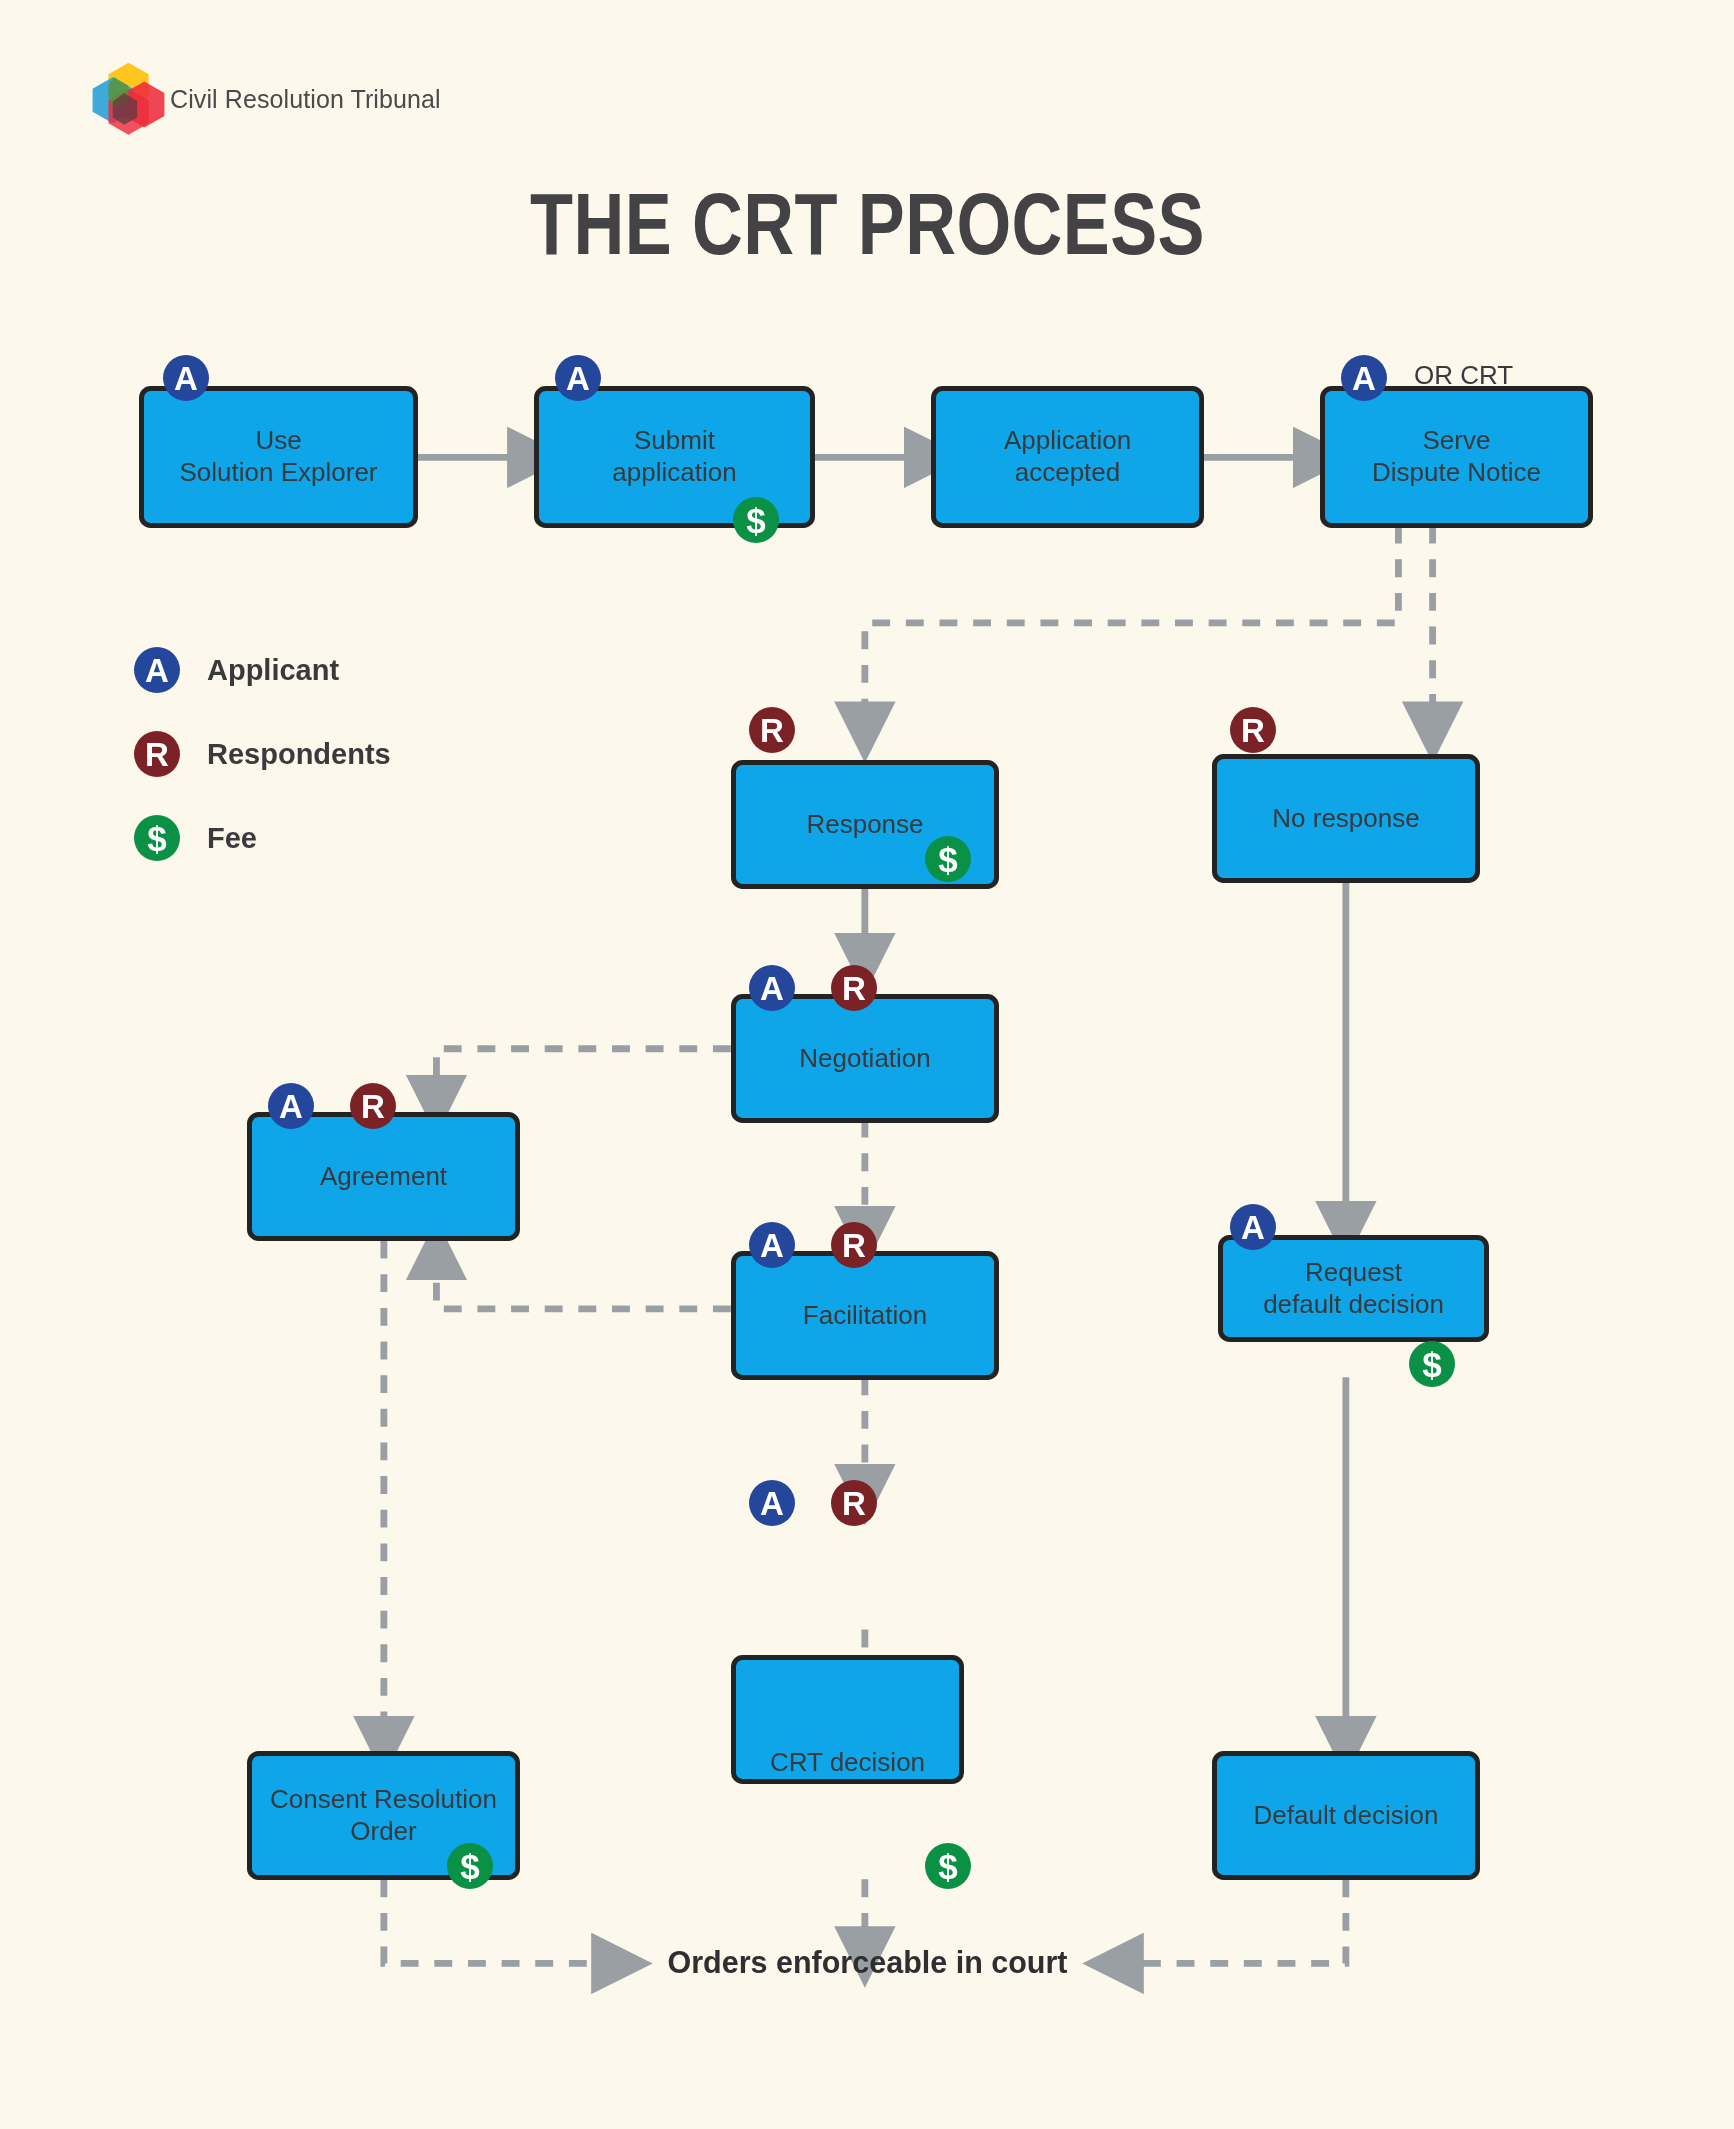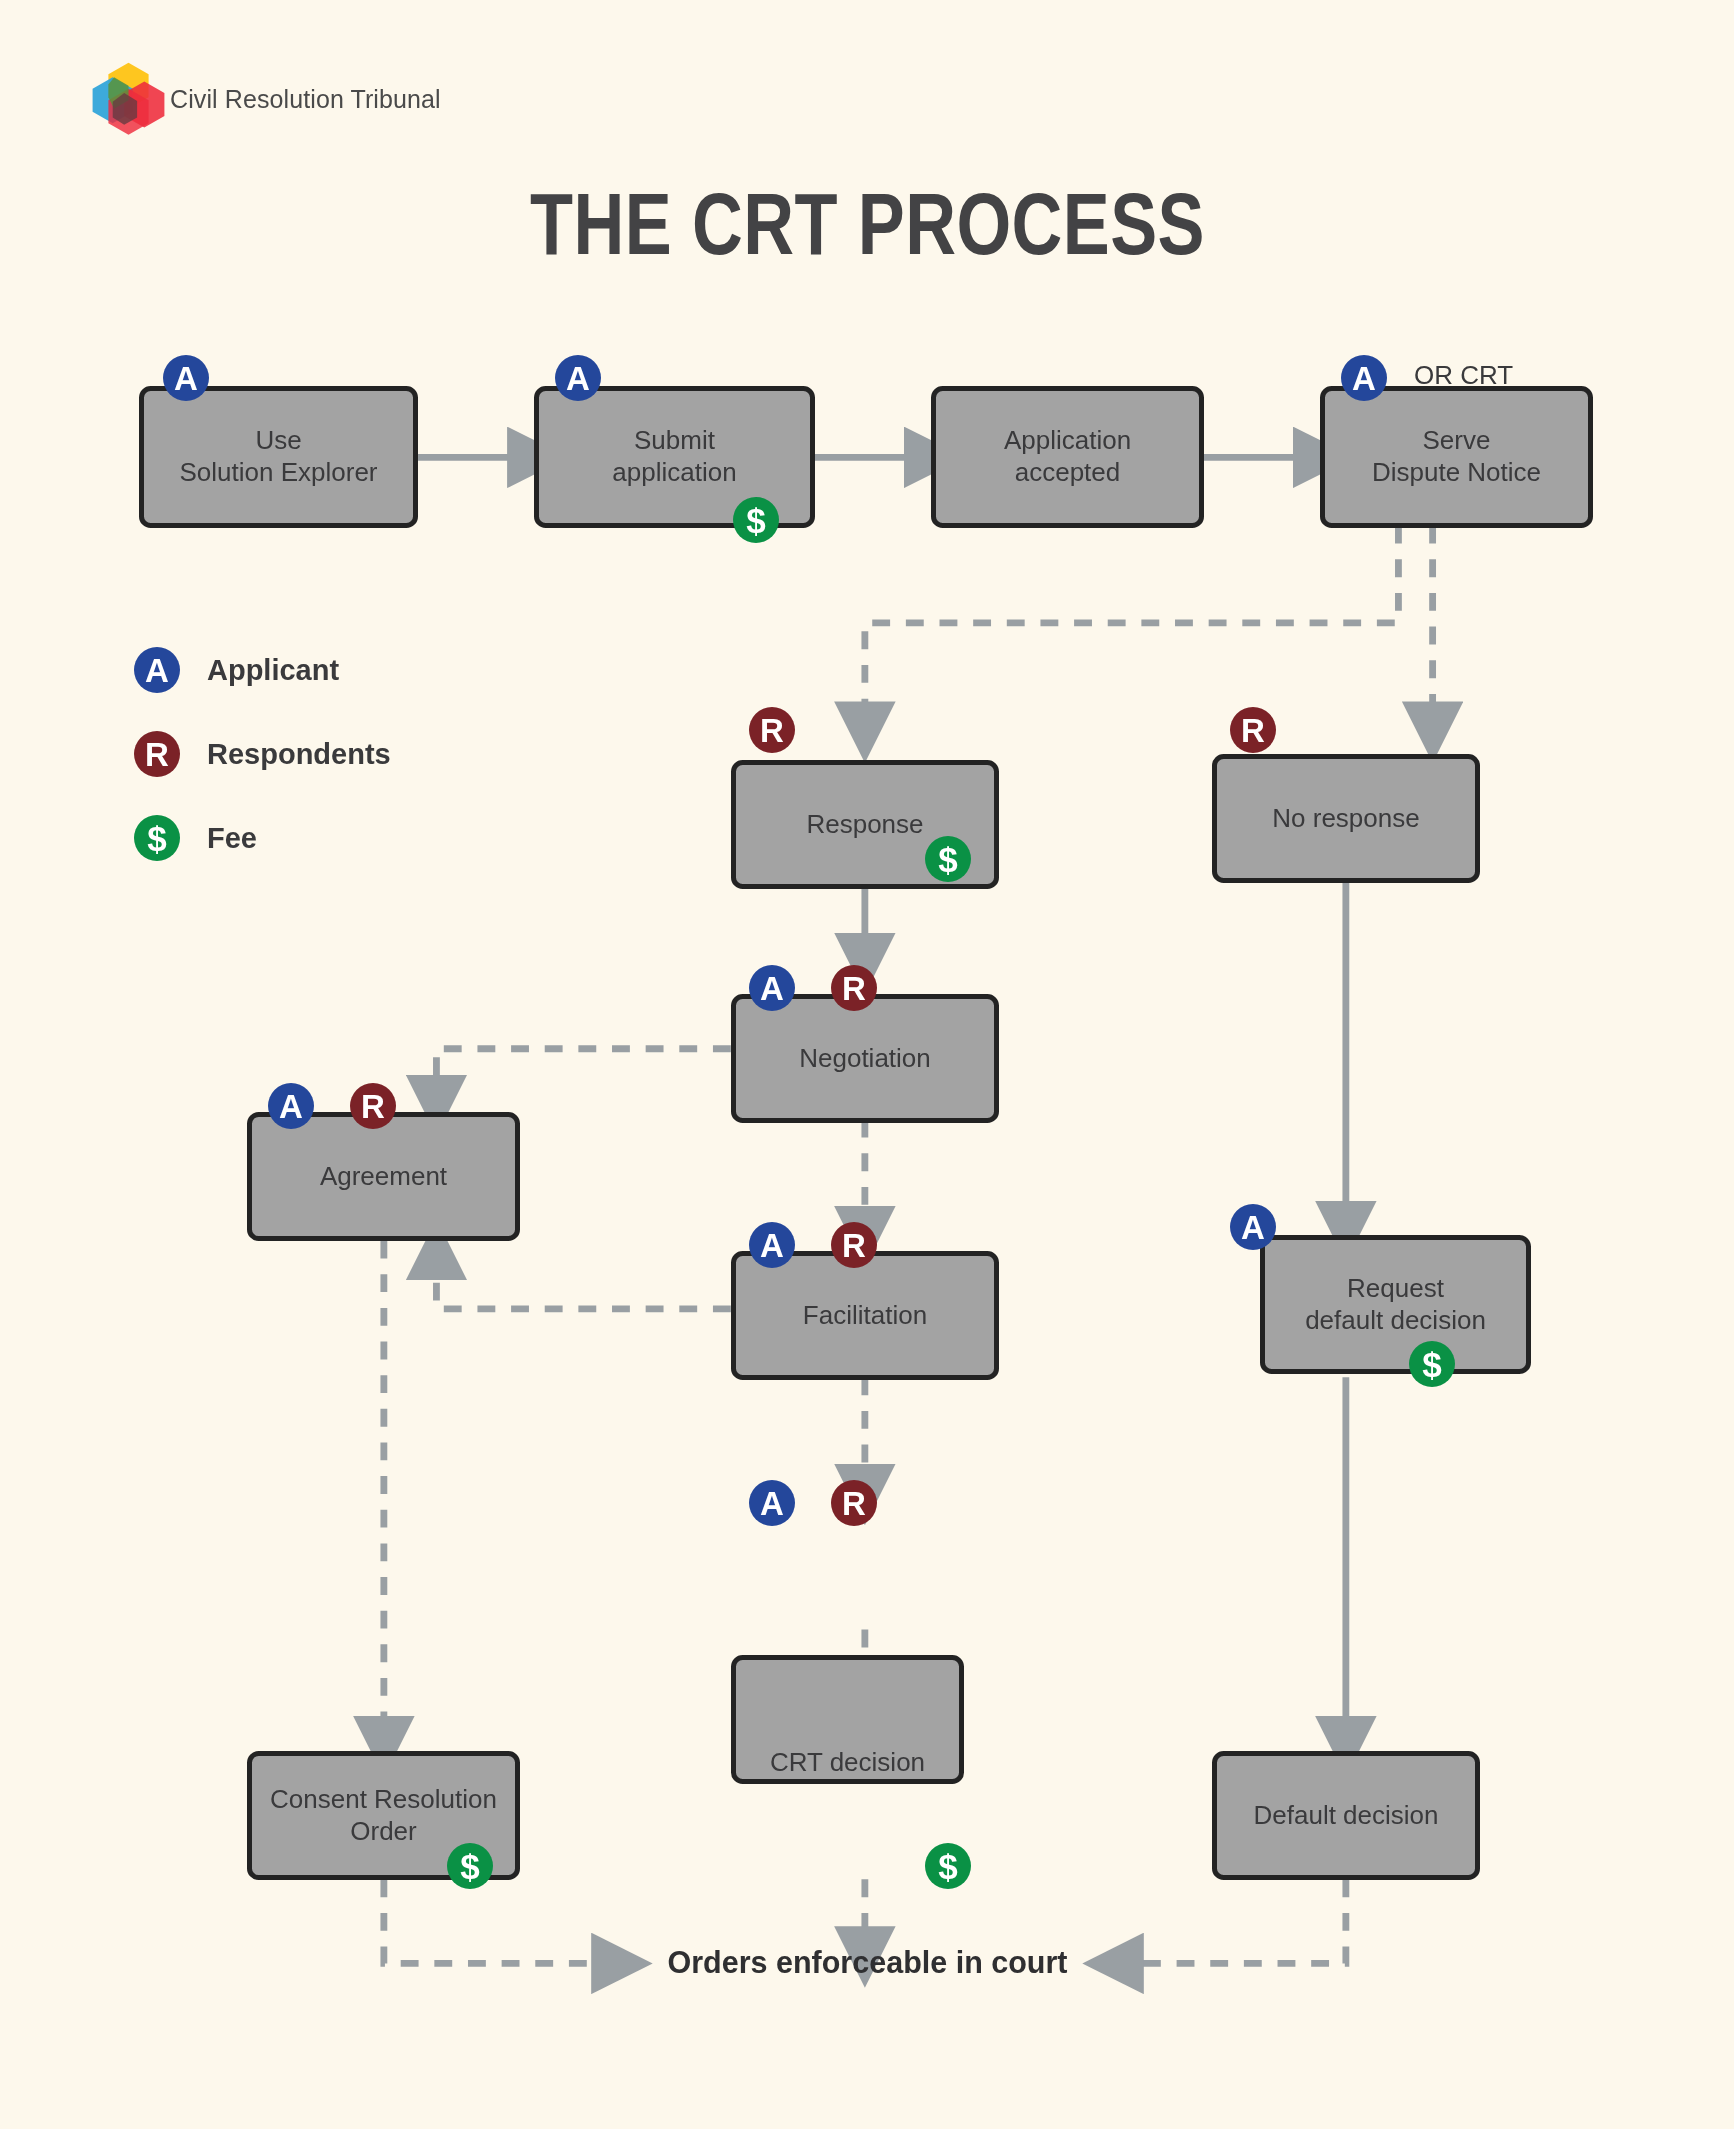--- a/index.html
+++ b/index.html
@@ -17,21 +17,21 @@
   .brandmark{width:79px;height:79px;position:relative;}
   .brandname{font-size:25px;color:#4A4A4A;letter-spacing:0.1px;white-space:nowrap;}
   .bigtitle{
     position:absolute;left:0;top:173px;width:1735px;text-align:center;
     font-size:88px;font-weight:700;color:#434345;letter-spacing:0.5px;
     transform:scaleX(.80);transform-origin:50% 50%;
   }
 
   
   .node{
-    position:absolute;background:#a3a3a3;
+    position:absolute;background:#0ea5e9;
     border:5.8px solid #232323;border-radius:11.6px;
     display:flex;align-items:center;justify-content:center;
     box-sizing:border-box;
   }
   .node .lbl{
     font-size:26px;color:#3A3A3C;line-height:1.22;text-align:center;
     padding:0 8.4px;white-space:pre-line;
   }
 
   
@@ -198,21 +198,21 @@
   </div>
   <div class="badge A" style="left:268px;top:1083px;">A</div>
   <div class="badge R" style="left:350px;top:1083px;">R</div>
 
   <div class="node" style="left:731px;top:1251px;width:268px;height:129px;">
     <span class="lbl">Facilitation</span>
   </div>
   <div class="badge A" style="left:749px;top:1222px;">A</div>
   <div class="badge R" style="left:831px;top:1222px;">R</div>
 
-  <div class="node" style="left:1260px;top:1235px;width:271px;height:139px;">
+  <div class="node" style="left:1218px;top:1235px;width:271px;height:107px;">
     <span class="lbl">Request
 default decision</span>
   </div>
   <div class="badge A" style="left:1230px;top:1204px;">A</div>
   <div class="badge F" style="left:1409px;top:1341px;">$</div>
 
   <div class="badge A" style="left:749px;top:1480px;">A</div>
   <div class="badge R" style="left:831px;top:1480px;">R</div>
 
   <div class="node" style="left:247px;top:1751px;width:273px;height:129px;">

